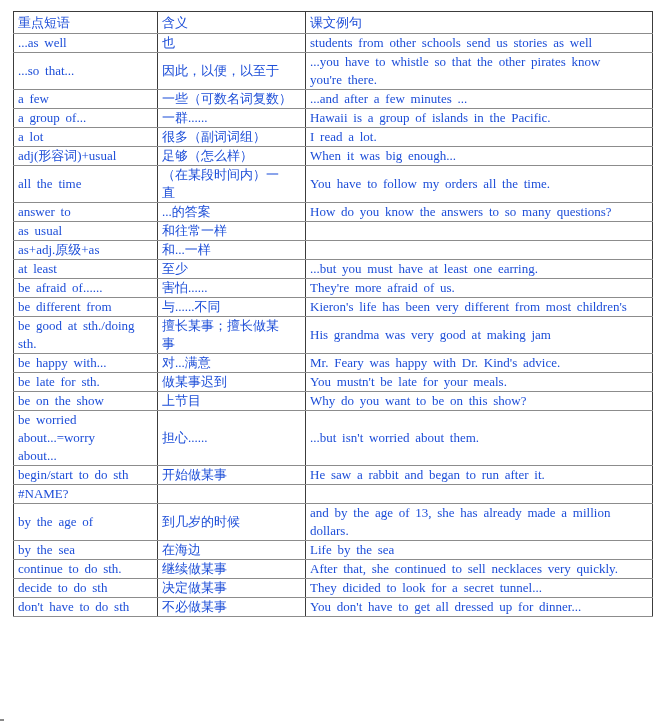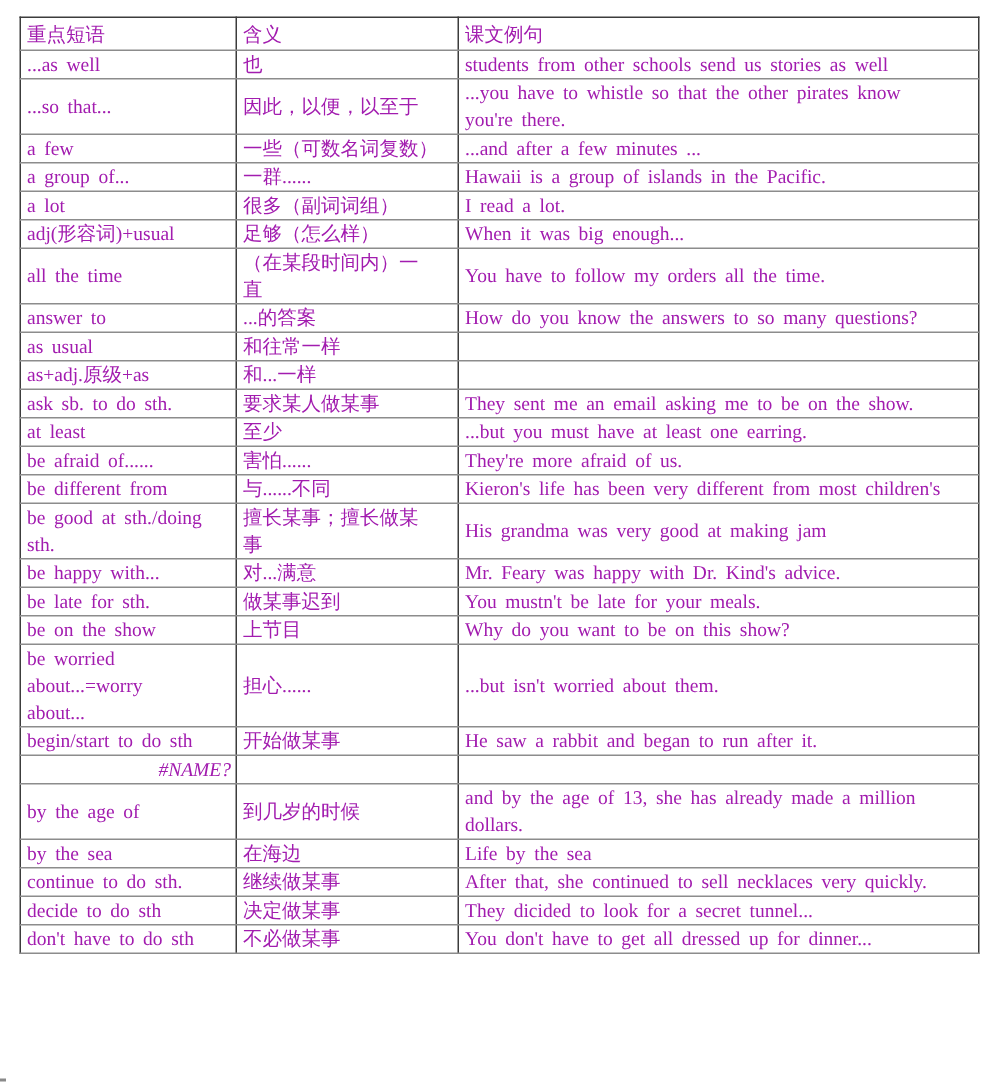--- a/index.html
+++ b/index.html
@@ -1,20 +1,20 @@
 <!DOCTYPE html>
 <html><head>
 <meta charset="utf-8">
 <style>
   html,body { margin:0; padding:0; background:#fff; }
   .screen {
     position:relative; width:667px; height:727px;
     background:#ffffff; overflow:hidden;
     font-family:"Liberation Serif","DejaVu Serif",serif;
-    color:#a21caf;
+    color:#1d4ed8;
   }
   table.phrase-table {
     position:absolute; left:13px; top:11px; width:639px;
     border-collapse:collapse; table-layout:fixed;
   }
   col.c1 { width:144px; }
   col.c2 { width:148px; }
   col.c3 { width:347px; }
   th, td {
     font-weight:normal; text-align:left; vertical-align:middle;
@@ -22,21 +22,21 @@
     font-size:13px; line-height:18px;
     white-space:pre;            
     overflow:visible;
     word-spacing:2.5px;         
     border-left:1px solid #3c3c3c;
     border-right:1px solid #3c3c3c;
     border-top:1px solid #8c8c8c;
     border-bottom:1px solid #8c8c8c;
   }
   thead th { height:21px; line-height:21px; border-top:1px solid #3c3c3c; }
-  td.center { text-align:right;font-style:italic; }
+  td.center { text-align:left; }
   .edge-mark {
     position:absolute; left:0; width:4px; height:2px; background:#8a8a8a;
   }
   .edge-mark.bottom { top:719px; }
 </style>
 </head>
 <body>
 
 <div class="screen">
 
@@ -98,25 +98,20 @@
         </tr>
         <tr>
           <td>as usual</td>
           <td>和往常一样</td>
           <td></td>
         </tr>
         <tr>
           <td>as+adj.原级+as</td>
           <td>和...一样</td>
           <td></td>
-        </tr>
-        <tr>
-          <td>ask sb. to do sth.</td>
-          <td>要求某人做某事</td>
-          <td>They sent me an email asking me to be on the show.</td>
         </tr>
         <tr>
           <td>at least</td>
           <td>至少</td>
           <td>...but you must have at least one earring.</td>
         </tr>
         <tr>
           <td>be afraid of......</td>
           <td>害怕......</td>
           <td>They're more afraid of us.</td>

